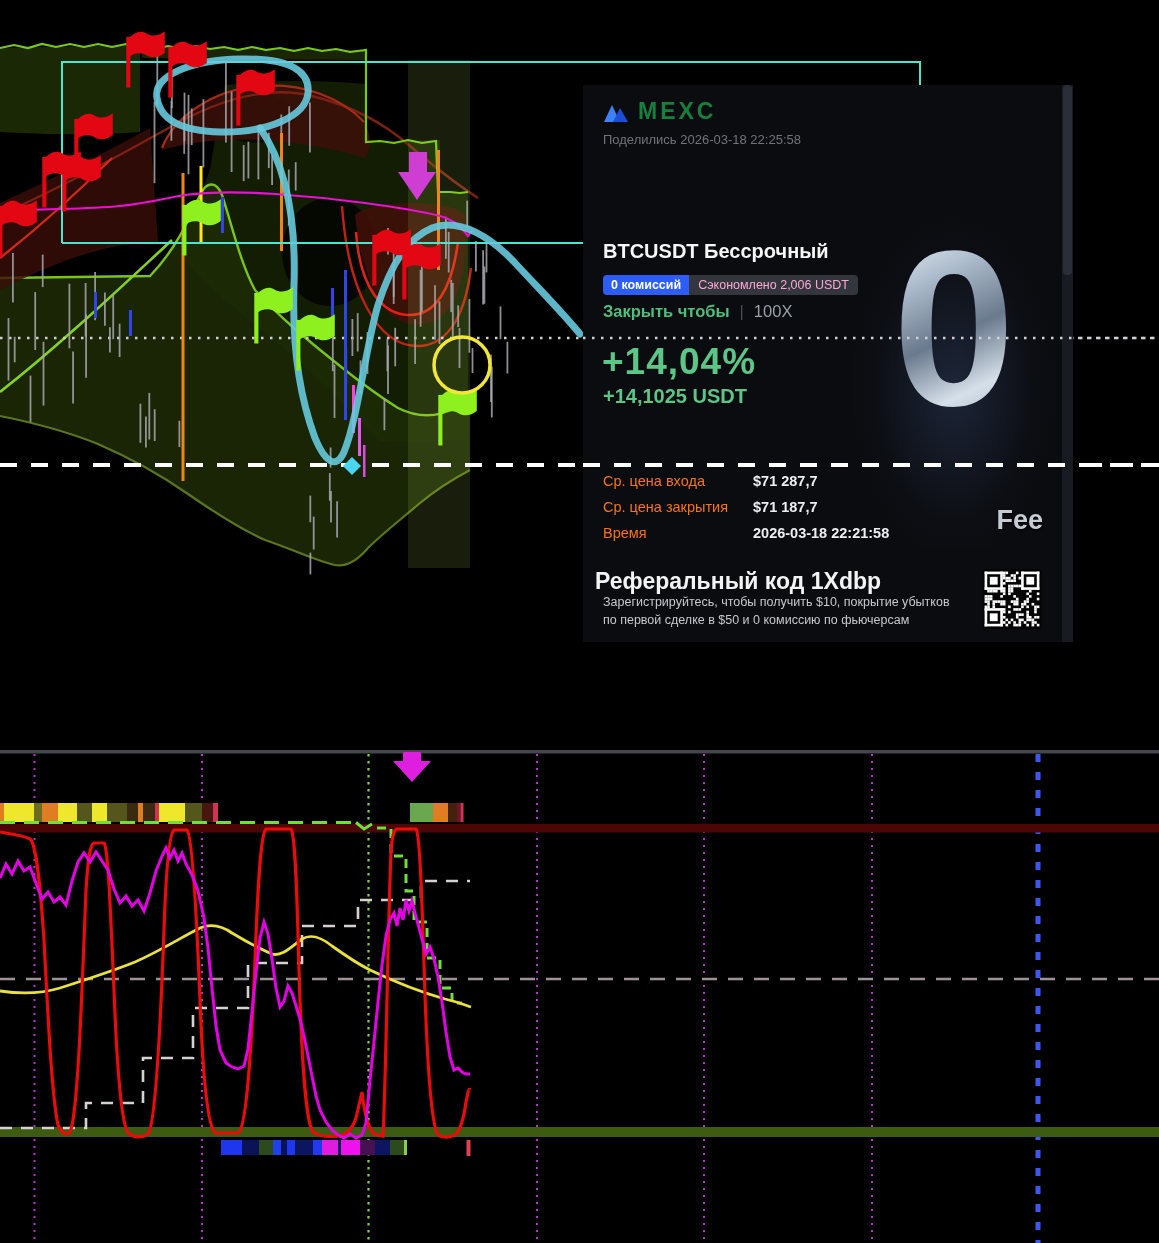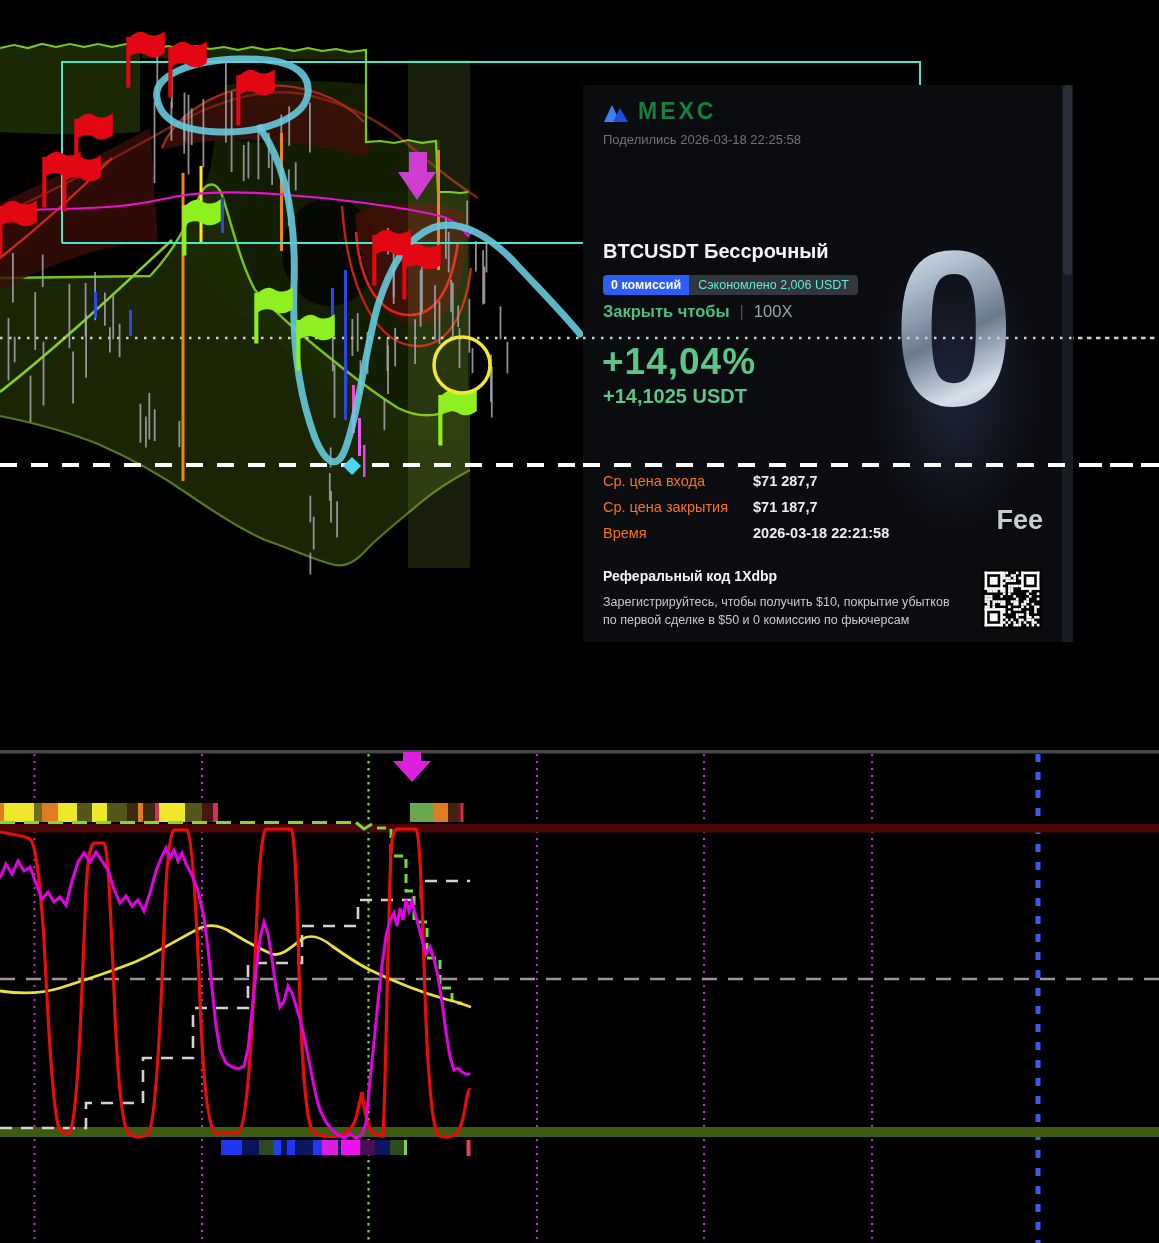--- a/index.html
+++ b/index.html
@@ -13,39 +13,39 @@
   
   .card{position:absolute;left:583px;top:85px;width:490px;height:557px;background:#0b0c0f;z-index:5;}
   .card-scrollbar{position:absolute;right:0;top:0;width:11px;height:100%;background:#181b21;}
   .card-scrollbar .thumb{position:absolute;top:0;left:1px;width:9px;height:190px;background:#2a2e38;border-radius:4px;}
   .brand-row{position:absolute;left:20px;top:13px;display:flex;align-items:center;gap:9px;}
   .brand-name{color:#15803d;font-size:23px;font-weight:bold;letter-spacing:3px;}
   .shared{position:absolute;left:20px;top:47px;color:#6f737a;font-size:13px;}
   .symbol{position:absolute;left:20px;top:155px;color:#f5f6f7;font-size:20px;font-weight:bold;}
   .badges{position:absolute;left:20px;top:190px;display:flex;font-size:12.5px;line-height:20px;}
   .badge-fee{background:#2d5cf6;color:#fff;padding:0 8px;border-radius:4px 0 0 4px;font-weight:bold;}
-  .badge-saved{background:#33363d;color:#5eead4;padding:0 9px;border-radius:0 4px 4px 0;}
+  .badge-saved{background:#33363d;color:#f9a8d4;padding:0 9px;border-radius:0 4px 4px 0;}
   .side-row{position:absolute;left:20px;top:217px;display:flex;align-items:center;gap:10px;font-size:16.5px;}
   .side{color:#4fbf7f;font-weight:bold;}
   .side-div{color:#4a4d53;}
   .lev{color:#9aa0a8;text-align:center;}
   .pnl-pct{position:absolute;left:19px;top:256px;color:#5bc688;font-size:37px;font-weight:bold;letter-spacing:1px;}
   .pnl-amt{position:absolute;left:20px;top:288px;color:#5bc688;font-size:20px;font-weight:bold;margin-top:12px;}
   .zerofee{position:absolute;left:268px;top:128px;width:206px;height:336px;
            background:radial-gradient(ellipse at 50% 52%,rgba(70,95,150,.30),rgba(20,28,48,.12) 55%,rgba(0,0,0,0) 75%);}
   .zero{position:absolute;left:0;top:6px;width:100%;text-align:center;font-size:220px;line-height:1.0;font-weight:bold;
         background:linear-gradient(155deg,#f2f6fb 8%,#aebdcd 30%,#6a7a8d 52%,#d6e0ea 72%,#8fa0b2 95%);
         -webkit-background-clip:text;background-clip:text;color:transparent;}
   .fee-cap{position:absolute;right:14px;top:292px;color:#c7ccd3;font-size:27px;font-weight:bold;
            text-shadow:0 1px 2px #000;}
   .stats{position:absolute;left:20px;top:383px;width:340px;}
   .stat-row{display:flex;height:26px;align-items:center;font-size:14.5px;}
   .stat-label{width:150px;color:#f97316;}
   .stat-value{color:#eceef0;font-weight:bold;}
-  .ref-title{position:absolute;left:20px;top:483px;color:#f2f3f5;font-size:14px;font-weight:bold;}
+  .ref-title{position:absolute;left:12px;top:483px;color:#f2f3f5;font-size:23px;font-weight:bold;}
   .ref-desc{position:absolute;left:20px;top:508px;width:370px;color:#c6c9cd;font-size:12.5px;line-height:1.45;}
   .qr{position:absolute;left:399px;top:484px;width:60px;height:60px;background:#050505;border-radius:3px;}
 </style>
 </head>
 <body>
 
 <div class="screen">
 
   <svg id="upper-chart" class="layer" width="1159" height="750" viewBox="0 0 1159 750">
 

